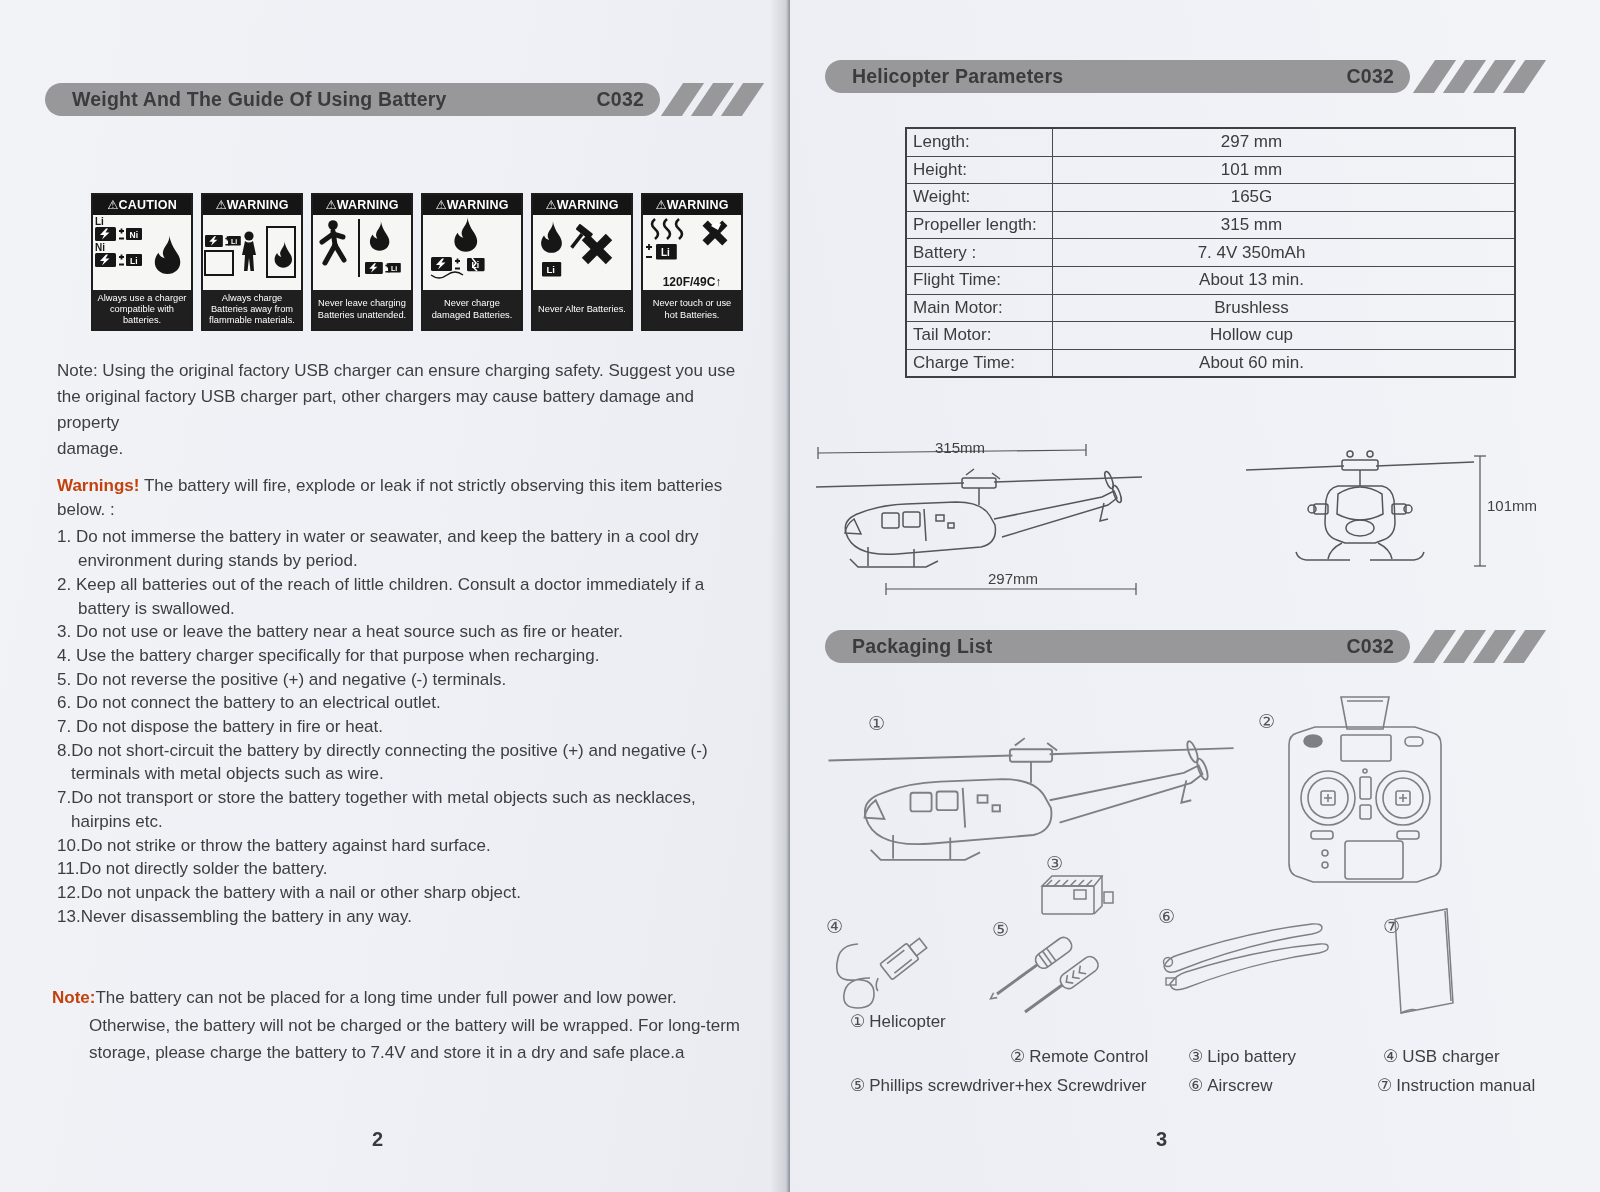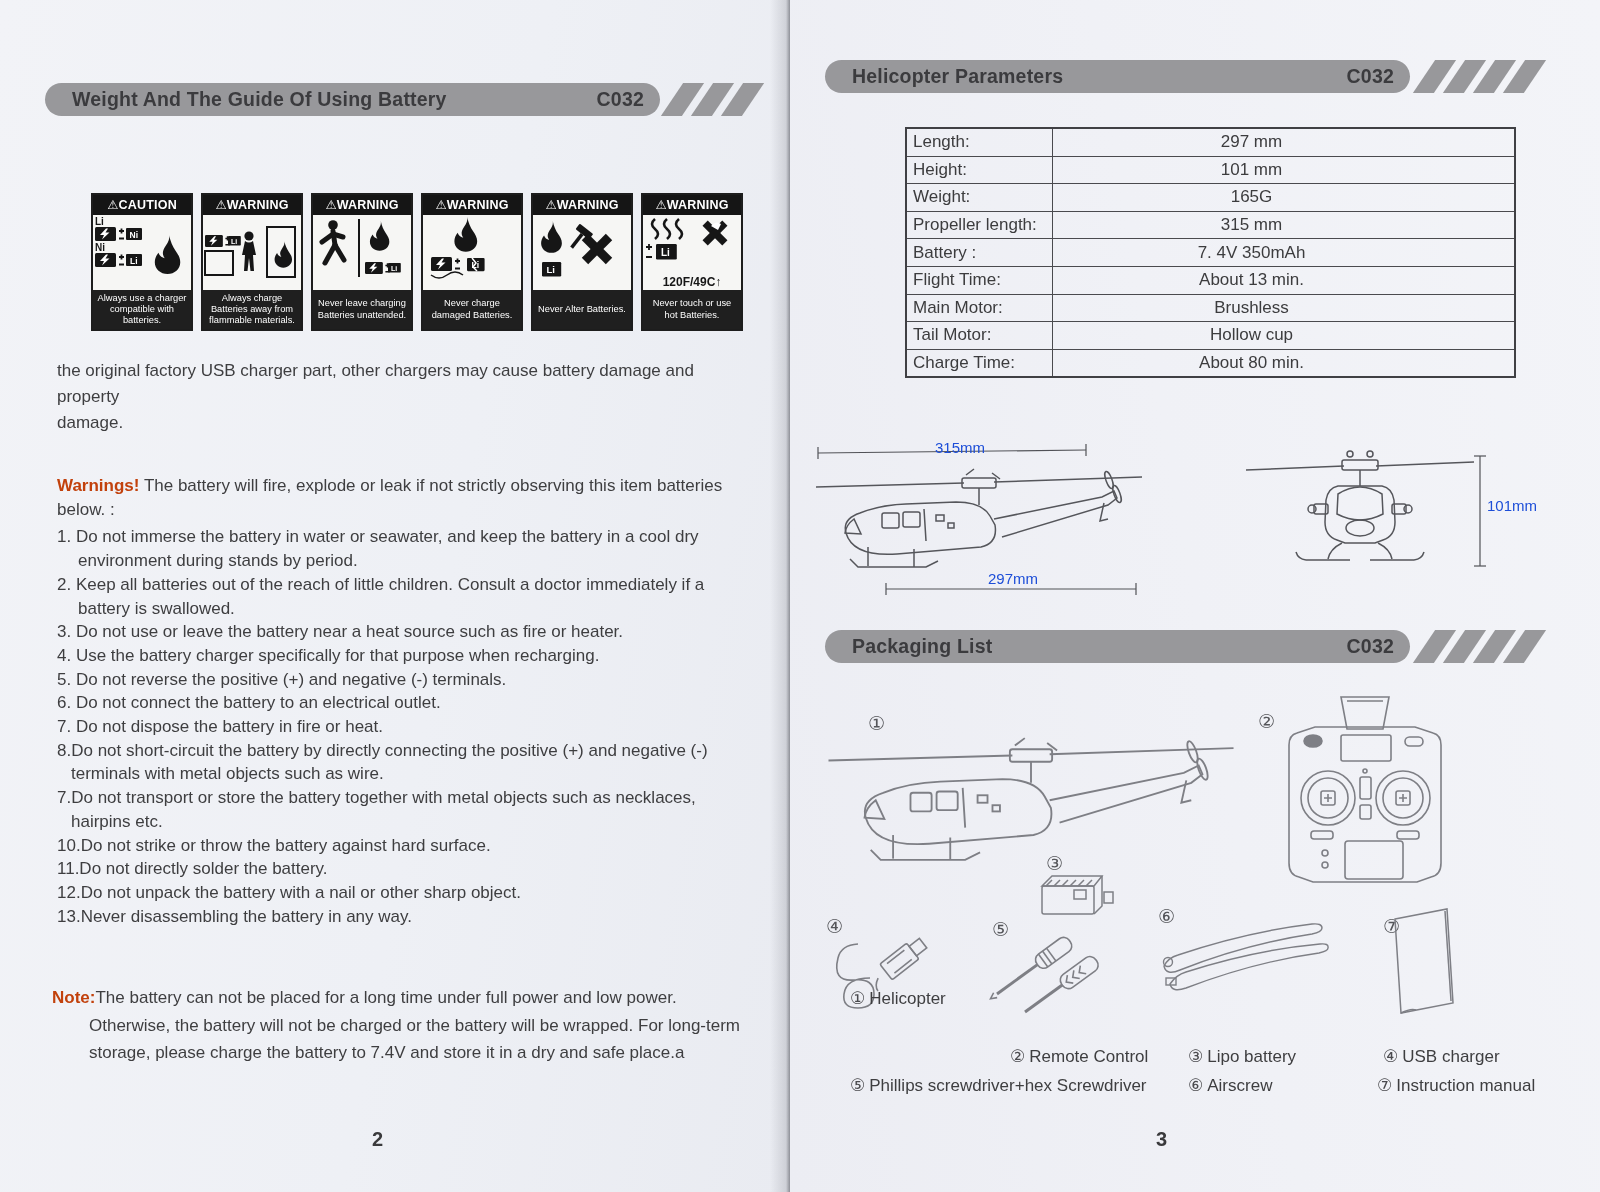--- a/index.html
+++ b/index.html
@@ -46,21 +46,21 @@
   .intro{margin-bottom:4px;}
   b{color:#c2410c;}
   .snote{left:52px;top:984px;width:700px;line-height:27.5px;}
   .snote .ind{padding-left:37px;}
   .pgnum{font-size:20px;font-weight:bold;color:#3a3a3c;}
   
   table.params{border-collapse:collapse;border:2px solid #404044;background:transparent;}
   table.params td{border:1.5px solid #4a4a4e;height:26.6px;font-size:17px;color:#3c3c3e;padding:0 6px;}
   td.pl{width:133px;text-align:left;}
   td.pv{width:385px;text-align:center;padding-right:70px !important;}
-  .dimlabel{font-size:15px;color:#1d4ed8;}
+  .dimlabel{font-size:15px;color:#404040;}
   .lineart{color:#55565b;}
   .lineart-light{color:#7e7f85;}
   .lineart svg,.lineart-light svg{display:block;}
   .cnum{font-size:19px;color:#55565a;}
   .capline{font-size:17px;color:#3e3e40;white-space:nowrap;}
   .capline .n{margin-right:4px;color:#4a4a4e;}
 </style>
 </head>
 <body>
 
@@ -253,20 +253,21 @@
         <use href="#box" transform="translate(13,29) scale(1.3)"></use>
           <text class="bx" style="font-size:10px" x="18" y="41">Li</text>
       </svg>
       <div class="temp">120F/49C↑</div>
     </div>
     <div class="wl-cap">Never touch or use hot Batteries.</div>
   </div>
 </div>
 
 <div class="abs body-txt usbnote">
+  <div>Note: Using the original factory USB charger can ensure charging safety. Suggest you use</div>
   <div>the original factory USB charger part, other chargers may cause battery damage and property</div>
   <div>damage.</div>
 </div>
 
 <div class="abs body-txt warn">
   <div class="wl intro">
     <b>Warnings!</b><span> The battery will fire, explode or leak if not strictly observing this item batteries</span>
     <div class="wl">below. :</div>
   </div>
   <div>
@@ -342,21 +343,21 @@
     <tr>
         <td class="pl">Main Motor:</td>
         <td class="pv">Brushless</td>
       </tr>
     <tr>
         <td class="pl">Tail Motor:</td>
         <td class="pv">Hollow cup</td>
       </tr>
     <tr>
         <td class="pl">Charge Time:</td>
-        <td class="pv">About 80 min.</td>
+        <td class="pv">About 60 min.</td>
       </tr>
   </tbody>
 </table>
 
 <div class="abs lineart" style="left:810px;top:435px;">
   <svg width="350" height="172" viewBox="0 0 350 172">
     <g stroke="#515257" stroke-width="1.2" fill="none">
       <line x1="8" y1="12" x2="8" y2="24"></line>
         <line x1="276" y1="9" x2="276" y2="21"></line>
         <line x1="8" y1="18" x2="276" y2="15"></line>
@@ -485,21 +486,21 @@
 </div>
 
 <div class="abs lineart-light" style="left:1385px;top:903px;">
   <svg width="85" height="120" viewBox="0 0 85 120" fill="none" stroke="#7e7f85" stroke-width="1.5">
     <path d="M10 16 L62 6 L68 100 L16 110 Z"></path>
     <path d="M60 8 L66 98"></path>
     <path d="M16 110 q10 -5 15 -3"></path>
   </svg>
 </div>
 
-<div class="abs capline" style="left:850px;top:988px;">
+<div class="abs capline" style="left:850px;top:1011px;">
   <span class="n">①</span><span>Helicopter</span>
 </div>
 <div class="abs capline" style="left:1010px;top:1046px;">
   <span class="n">②</span><span>Remote Control</span>
 </div>
 <div class="abs capline" style="left:1188px;top:1046px;">
   <span class="n">③</span><span>Lipo battery</span>
 </div>
 <div class="abs capline" style="left:1383px;top:1046px;">
   <span class="n">④</span><span>USB charger</span>

